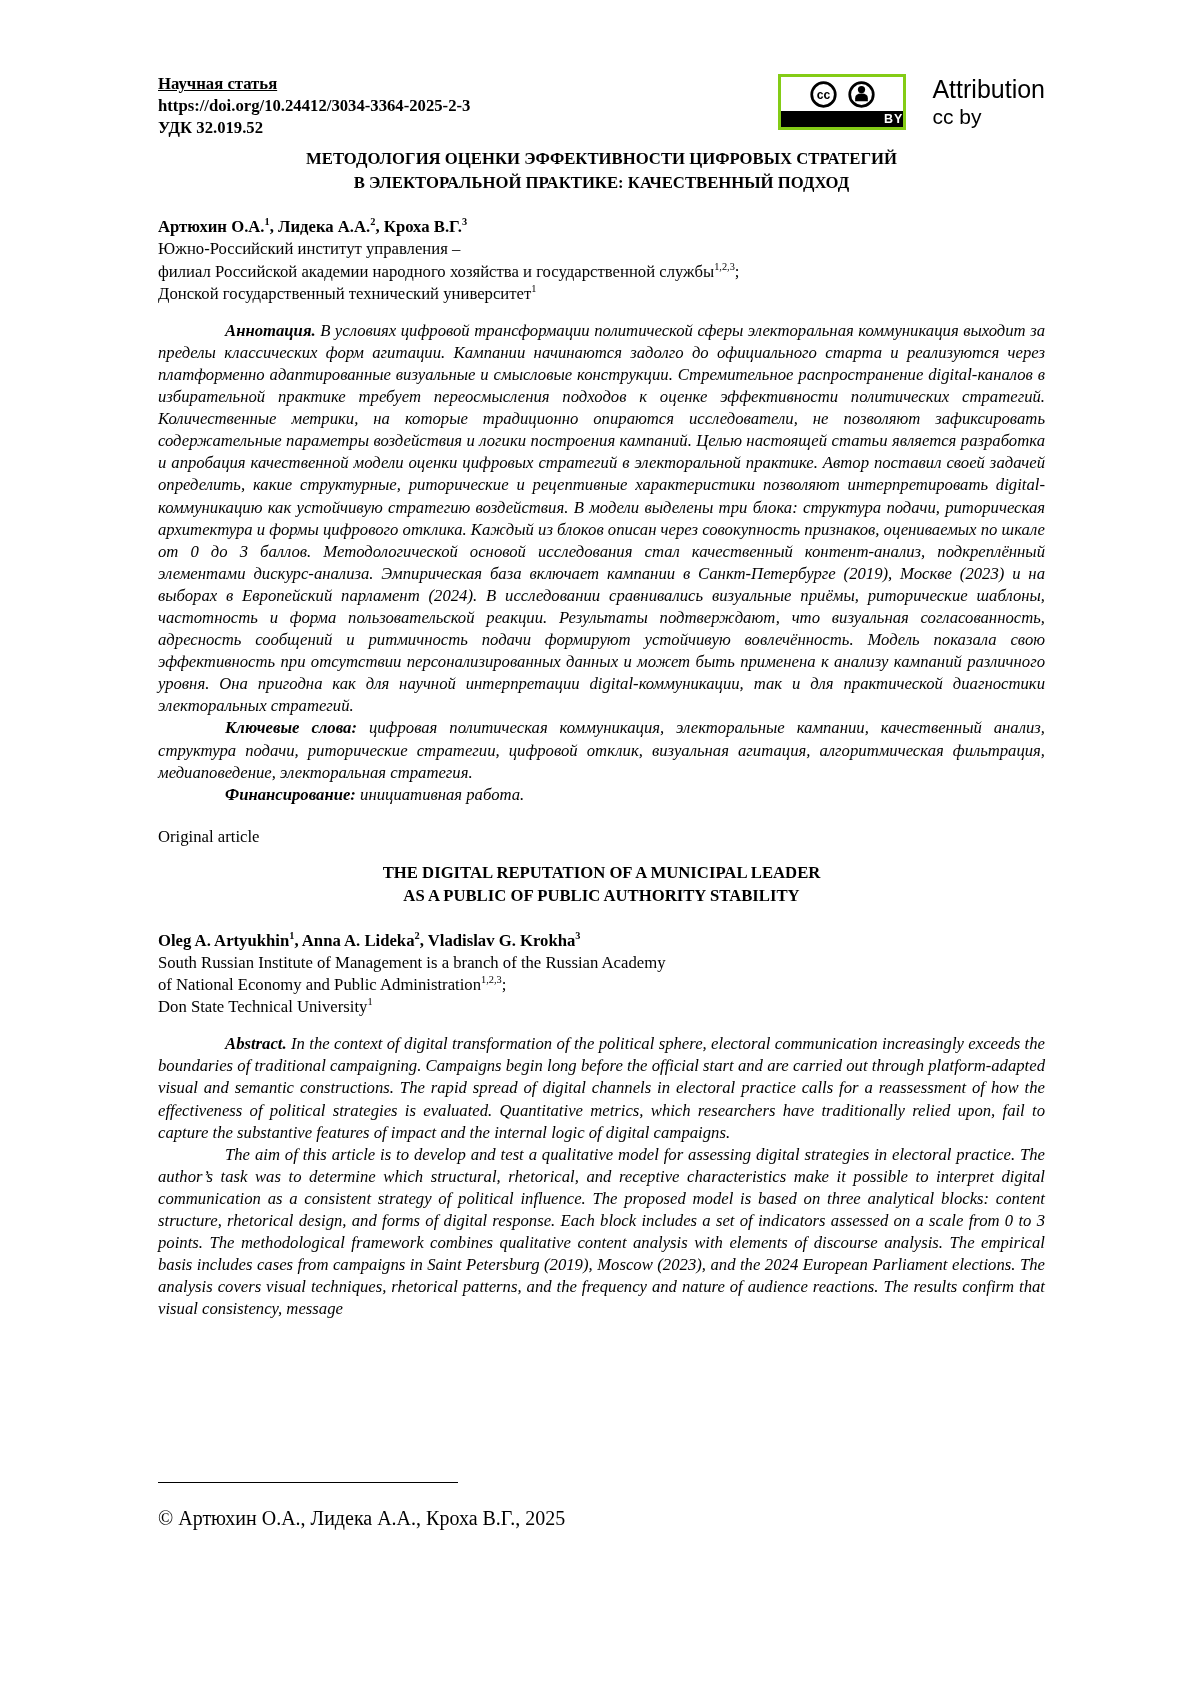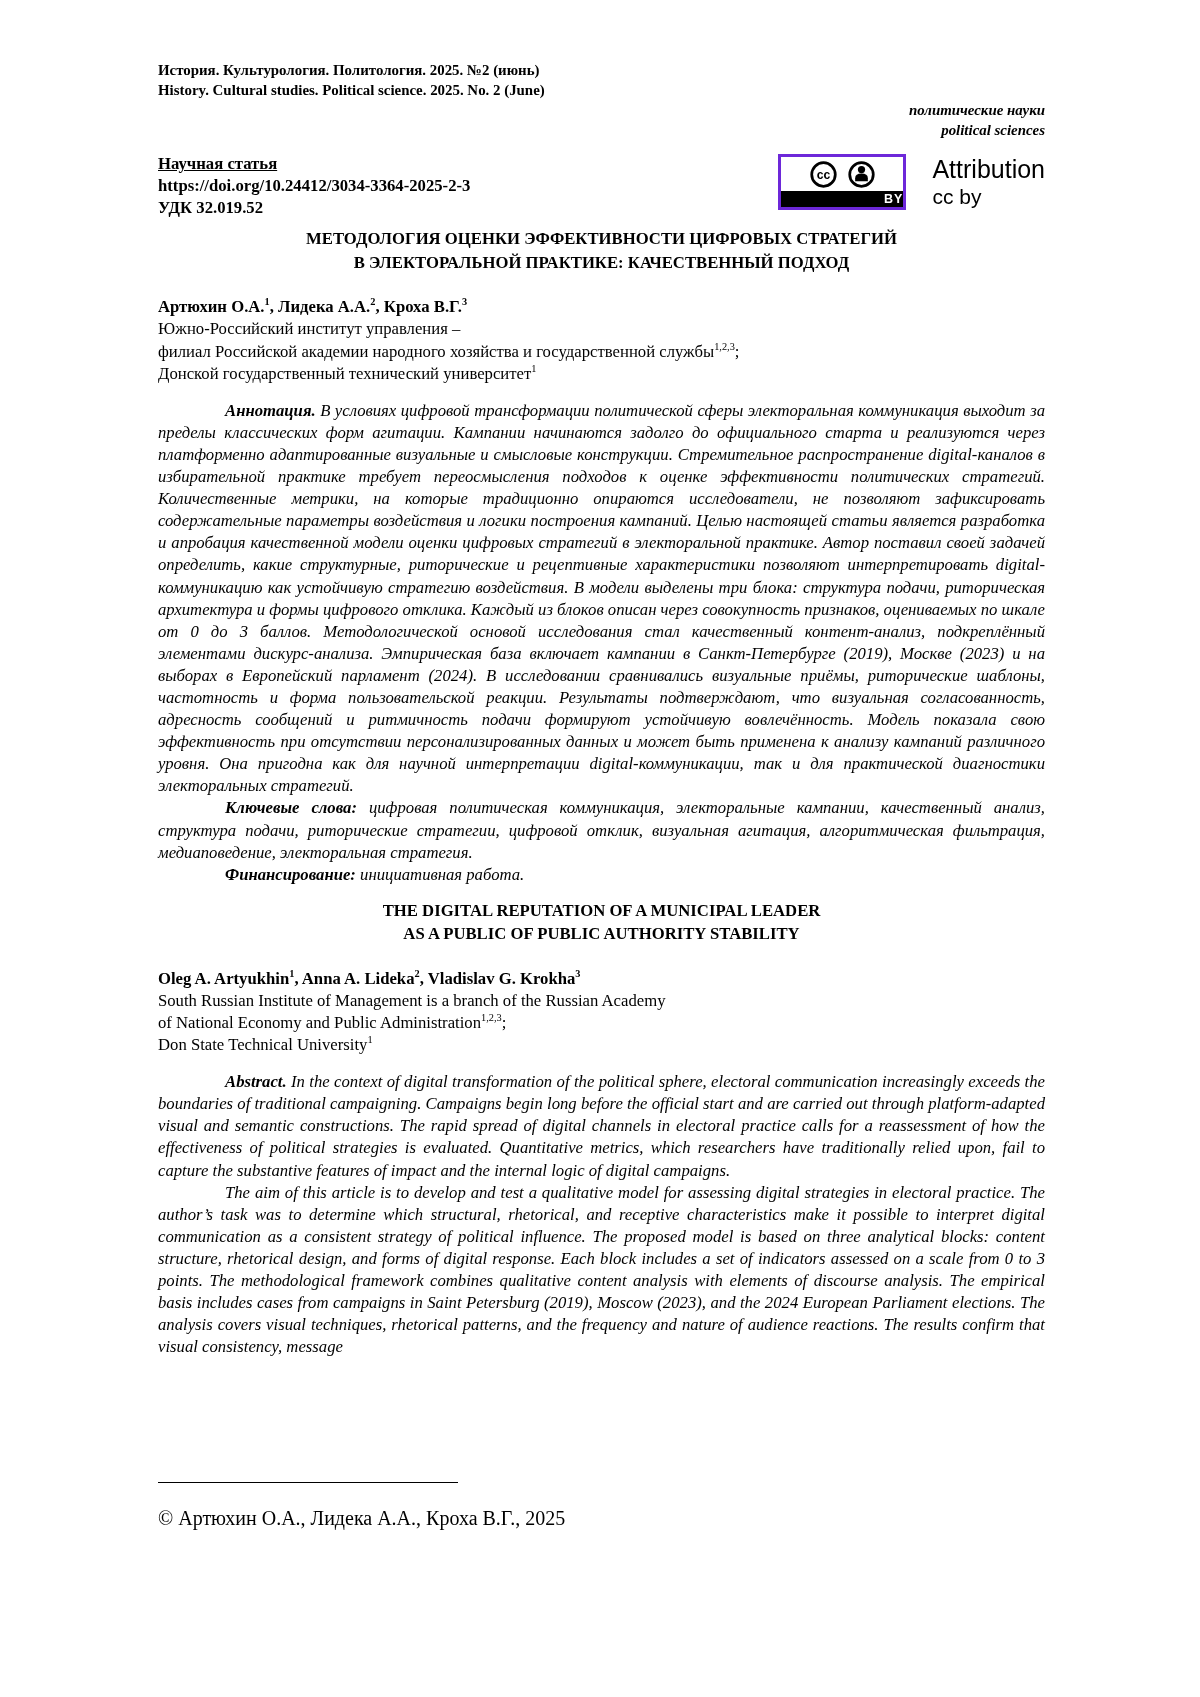--- a/index.html
+++ b/index.html
@@ -20,21 +20,21 @@
   .bi { font-weight: bold; font-style: italic; }
   .small { font-size: 14.9px; line-height: 20px; }
   .right  { text-align: right; }
   .underlined { text-decoration: underline; }
   sup { font-size: 62%; line-height: 0; vertical-align: super; }
 
   .meta-row { display: flex; justify-content: space-between; align-items: flex-start; margin-top: 13px; }
   .meta-line { font-weight: bold; line-height: 21.8px; }
 
   .license { display: flex; align-items: center; gap: 26px; margin-top: 1px; }
-  .cc-badge { display: flex; flex-direction: column; border: 3px solid #6d28d9; width: 122px; background: #fff; }
+  .cc-badge { display: flex; flex-direction: column; border: 3px solid #84cc16; width: 122px; background: #fff; }
   .cc-icons { display: flex; justify-content: center; align-items: center; gap: 9px; padding: 3px 0 2px; background: #fff; }
   .cc-icons svg { width: 29px; height: 29px; display: block; }
   .cc-bar {
     background: #000; color: #fff; text-align: right;
     font-family: "Liberation Sans", sans-serif; font-weight: bold;
     font-size: 12.5px; line-height: 16px; letter-spacing: 1px;
   }
   .license-text { font-family: "Liberation Sans", sans-serif; }
   .license-name  { font-size: 25px; line-height: 30px; }
   .license-short { font-size: 21px; line-height: 26px; }
@@ -49,26 +49,20 @@
 
   .footer { position: absolute; left: 158px; top: 1482px; }
   .footline { width: 300px; border-top: 1.5px solid #000; }
   .copyright { margin-top: 24px; font-size: 20px; }
 </style>
 </head>
 <body>
 
 <div class="page">
 
-  <div>
-    <p class="small b">История. Культурология. Политология. 2025. №2 (июнь)</p>
-    <p class="small b">History. Cultural studies. Political science. 2025. No. 2 (June)</p>
-    <p class="small bi right">политические науки</p>
-    <p class="small bi right">political sciences</p>
-  </div>
 
   <div class="meta-row">
     <div>
       <p class="meta-line underlined">Научная статья</p>
       <p class="meta-line">https://doi.org/10.24412/3034-3364-2025-2-3</p>
       <p class="meta-line">УДК 32.019.52</p>
     </div>
     <div class="license">
       <div class="cc-badge">
         <div class="cc-icons">
@@ -98,20 +92,21 @@
   <p class="affil">Южно-Российский институт управления –</p>
   <p class="affil"><span>филиал Российской академии народного хозяйства и государственной службы</span><sup>1,2,3</sup><span>;</span></p>
   <p class="affil"><span>Донской государственный технический университет</span><sup>1</sup></p>
 
   <p class="para block-gap"><span class="b">Аннотация.</span><span> В условиях цифровой трансформации политической сферы электоральная коммуникация выходит за пределы классических форм агитации. Кампании начинаются задолго до официального старта и реализуются через платформенно адаптированные визуальные и смысловые конструкции. Стремительное распространение digital-каналов в избирательной практике требует переосмысления подходов к оценке эффективности политических стратегий. Количественные метрики, на которые традиционно опираются исследователи, не позволяют зафиксировать содержательные параметры воздействия и логики построения кампаний. Целью настоящей статьи является разработка и апробация качественной модели оценки цифровых стратегий в электоральной практике. Автор поставил своей задачей определить, какие структурные, риторические и рецептивные характеристики позволяют интерпретировать digital-коммуникацию как устойчивую стратегию воздействия. В модели выделены три блока: структура подачи, риторическая архитектура и формы цифрового отклика. Каждый из блоков описан через совокупность признаков, оцениваемых по шкале от 0 до 3 баллов. Методологической основой исследования стал качественный контент-анализ, подкреплённый элементами дискурс-анализа. Эмпирическая база включает кампании в Санкт-Петербурге (2019), Москве (2023) и на выборах в Европейский парламент (2024). В исследовании сравнивались визуальные приёмы, риторические шаблоны, частотность и форма пользовательской реакции. Результаты подтверждают, что визуальная согласованность, адресность сообщений и ритмичность подачи формируют устойчивую вовлечённость. Модель показала свою эффективность при отсутствии персонализированных данных и может быть применена к анализу кампаний различного уровня. Она пригодна как для научной интерпретации digital-коммуникации, так и для практической диагностики электоральных стратегий.</span></p>
 
   <p class="para"><span class="b">Ключевые слова:</span><span> цифровая политическая коммуникация, электоральные кампании, качественный анализ, структура подачи, риторические стратегии, цифровой отклик, визуальная агитация, алгоритмическая фильтрация, медиаповедение, электоральная стратегия.</span></p>
 
   <p class="para"><span class="b">Финансирование:</span><span> инициативная работа.</span></p>
 
+  <p class="original">Original article</p>
 
   <p class="title title-en"><span>THE DIGITAL REPUTATION OF A MUNICIPAL LEADER</span><br><span>AS A PUBLIC OF PUBLIC AUTHORITY STABILITY</span></p>
 
   <p class="authors"><span>Oleg A. Artyukhin</span><sup>1</sup><span>, Anna A. Lideka</span><sup>2</sup><span>, Vladislav G. Krokha</span><sup>3</sup></p>
 
   <p class="affil">South Russian Institute of Management is a branch of the Russian Academy</p>
   <p class="affil"><span>of National Economy and Public Administration</span><sup>1,2,3</sup><span>;</span></p>
   <p class="affil"><span>Don State Technical University</span><sup>1</sup></p>
 
   <p class="para block-gap"><span class="b">Abstract.</span><span> In the context of digital transformation of the political sphere, electoral communication increasingly exceeds the boundaries of traditional campaigning. Campaigns begin long before the official start and are carried out through platform-adapted visual and semantic constructions. The rapid spread of digital channels in electoral practice calls for a reassessment of how the effectiveness of political strategies is evaluated. Quantitative metrics, which researchers have traditionally relied upon, fail to capture the substantive features of impact and the internal logic of digital campaigns.</span></p>

